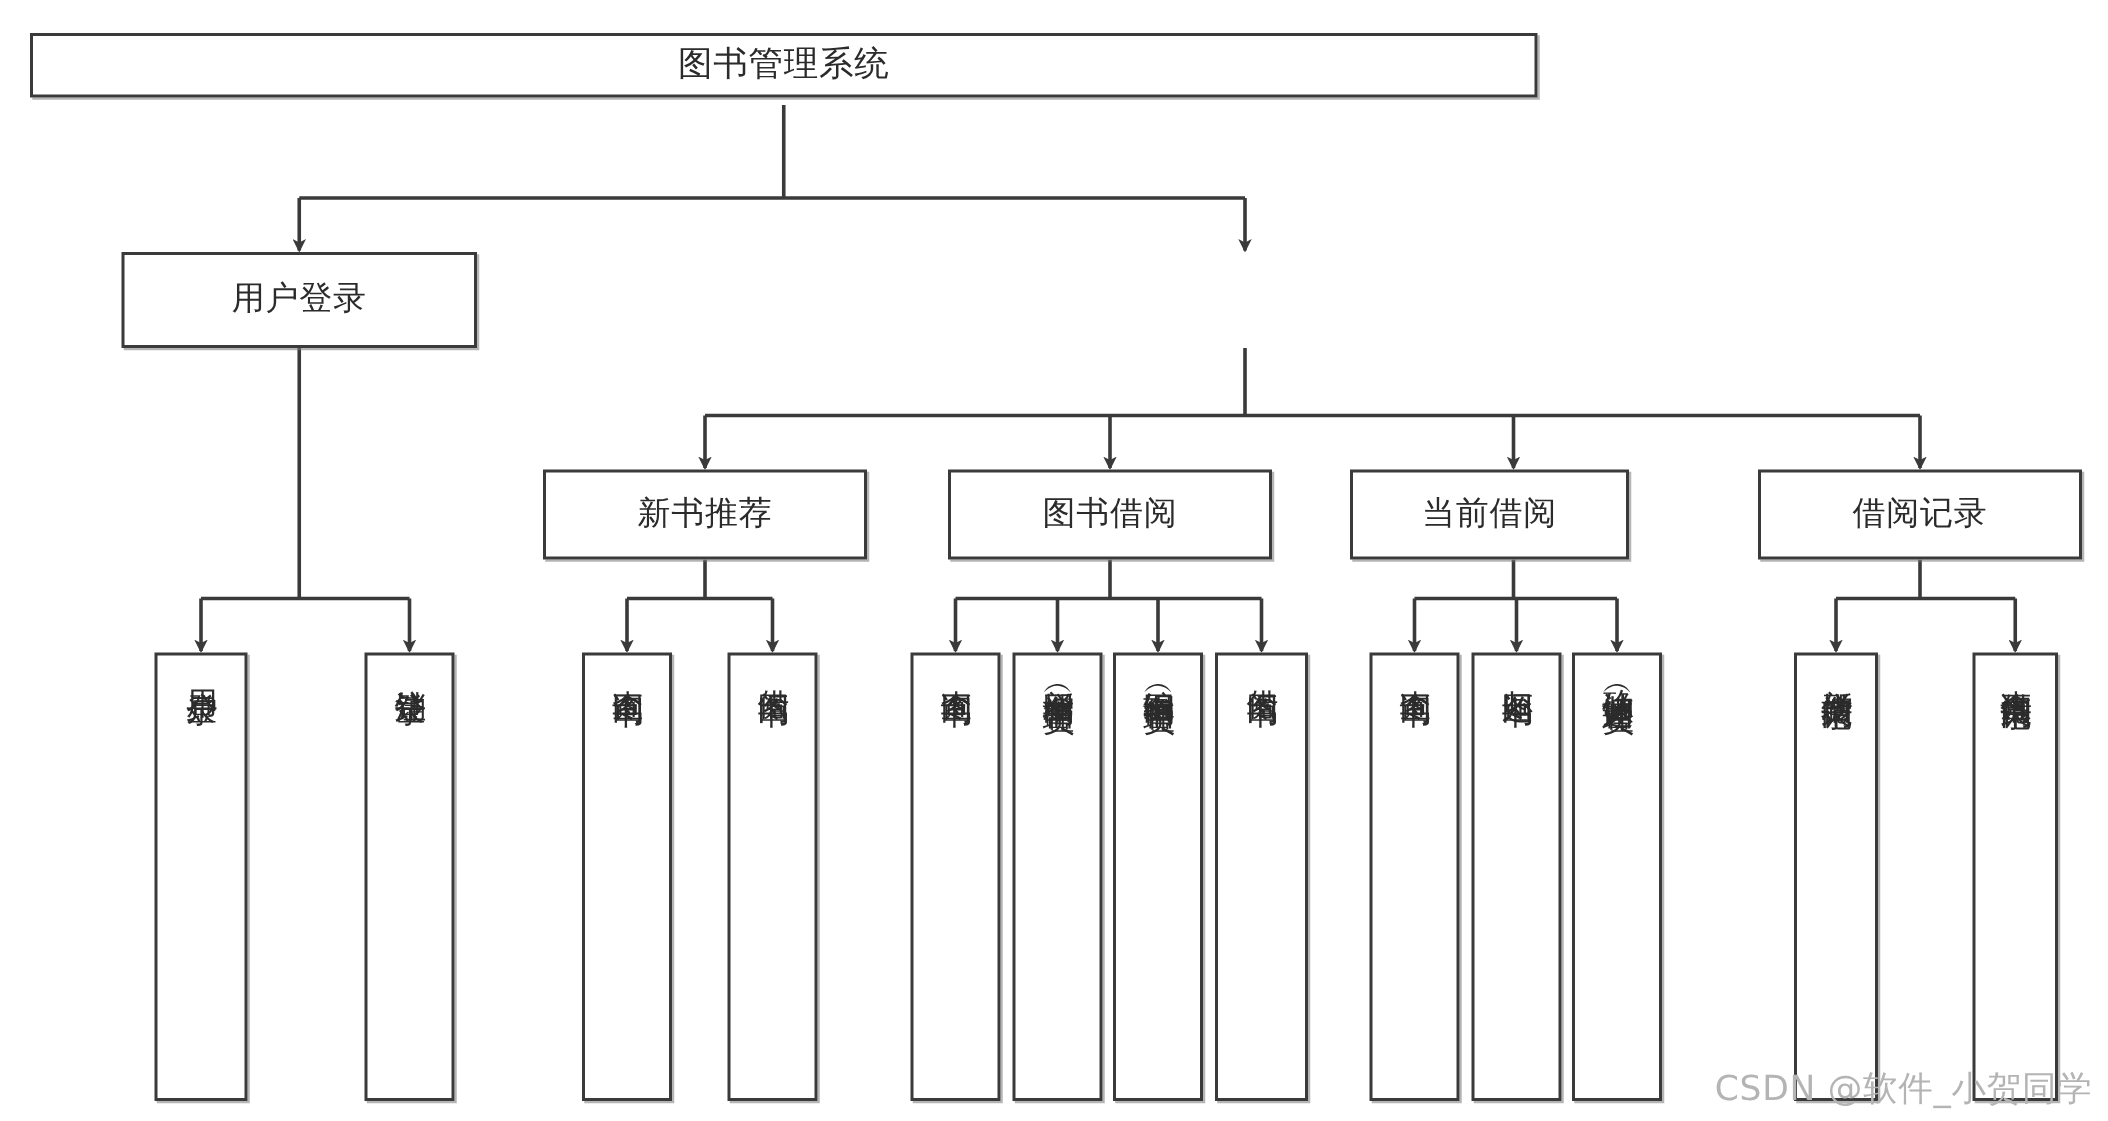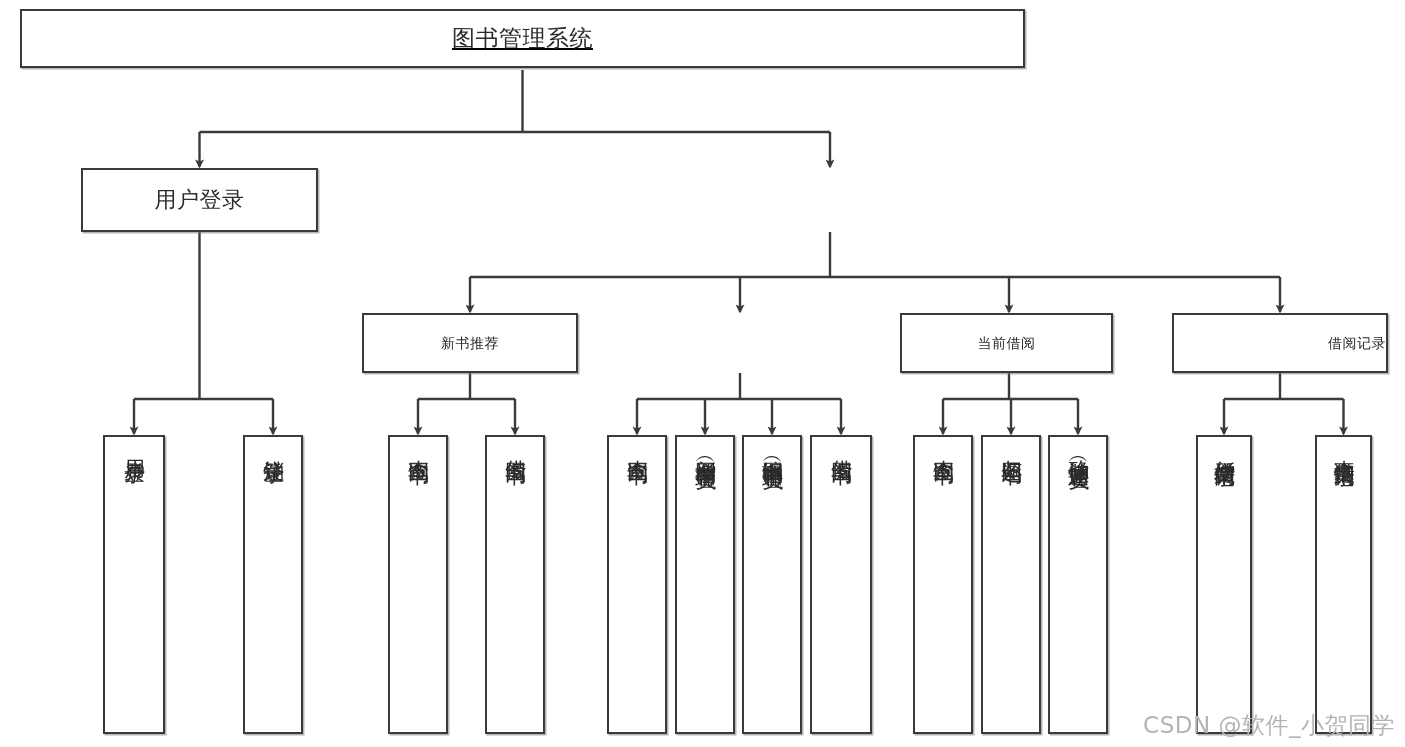--- a/index.html
+++ b/index.html
@@ -43,21 +43,21 @@
     letter-spacing: 0.5px;
     white-space: pre;
   }
   .node.root .node-label {
     font-size: 23px;
   }
   .node.level2 .node-label {
     font-size: 22px;
   }
   .node.level3 .node-label {
-    font-size: 14px;
+    font-size: 22px;
   }
   .node.leaf {
     align-items: flex-start;
     justify-content: center;
     padding-top: 6px;
   }
   .node.leaf .node-label {
     writing-mode: vertical-rl;
     text-orientation: upright;
     font-size: 21px;
@@ -117,39 +117,42 @@
         <path d="M 943 399 L 943 434" marker-end="url(#arrowhead)"></path>
         <path d="M 1011 399 L 1011 434" marker-end="url(#arrowhead)"></path>
         <path d="M 1078 399 L 1078 434" marker-end="url(#arrowhead)"></path>
         <path d="M 1280 373 L 1280 399"></path>
         <path d="M 1224 399 L 1343.5 399"></path>
         <path d="M 1224 399 L 1224 434" marker-end="url(#arrowhead)"></path>
         <path d="M 1343.5 399 L 1343.5 434" marker-end="url(#arrowhead)"></path>
       </g>
   </svg>
 
-  <div class="node root" style="left:20px; top:9px; width:1005px; height:59px;text-decoration:underline;">
+  <div class="node root" style="left:20px; top:22px; width:1005px; height:43px;">
     <span class="node-label">图书管理系统</span>
   </div>
 
   <div class="node level2" style="left:81px; top:168px; width:237px; height:64px;">
     <span class="node-label">用户登录</span>
   </div>
 
 
   <div class="node level3" style="left:362px; top:313px; width:216px; height:60px;">
     <span class="node-label">新书推荐</span>
   </div>
 
-
-  <div class="node level3" style="left:900px; top:313px; width:213px; height:60px;">
+  <div class="node level3" style="left:632px; top:313px; width:216px; height:60px;">
+    <span class="node-label">图书借阅</span>
+  </div>
+
+  <div class="node level3" style="left:900px; top:313px; width:186px; height:60px;">
     <span class="node-label">当前借阅</span>
   </div>
 
-  <div class="node level3" style="left:1172px; top:313px; width:216px; height:60px;justify-content:flex-end;">
+  <div class="node level3" style="left:1172px; top:313px; width:216px; height:60px;">
     <span class="node-label">借阅记录</span>
   </div>
 
   <div class="node leaf" style="left:103px; top:435px; width:62px; height:299px;">
     <span class="node-label">用户登录</span>
   </div>
 
   <div class="node leaf" style="left:243px; top:435px; width:60px; height:299px;">
     <span class="node-label">注销登录</span>
   </div>

